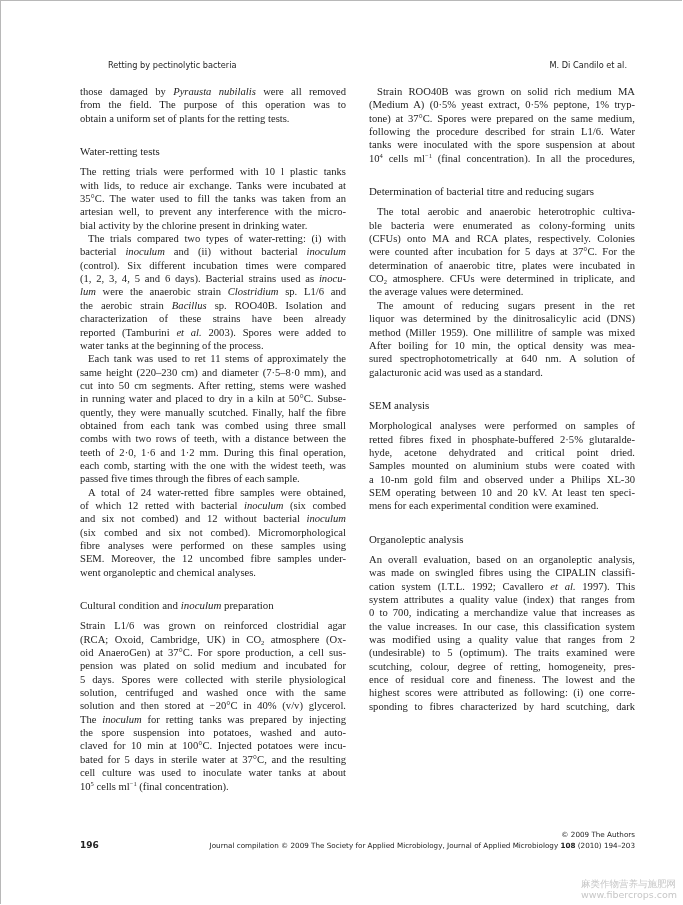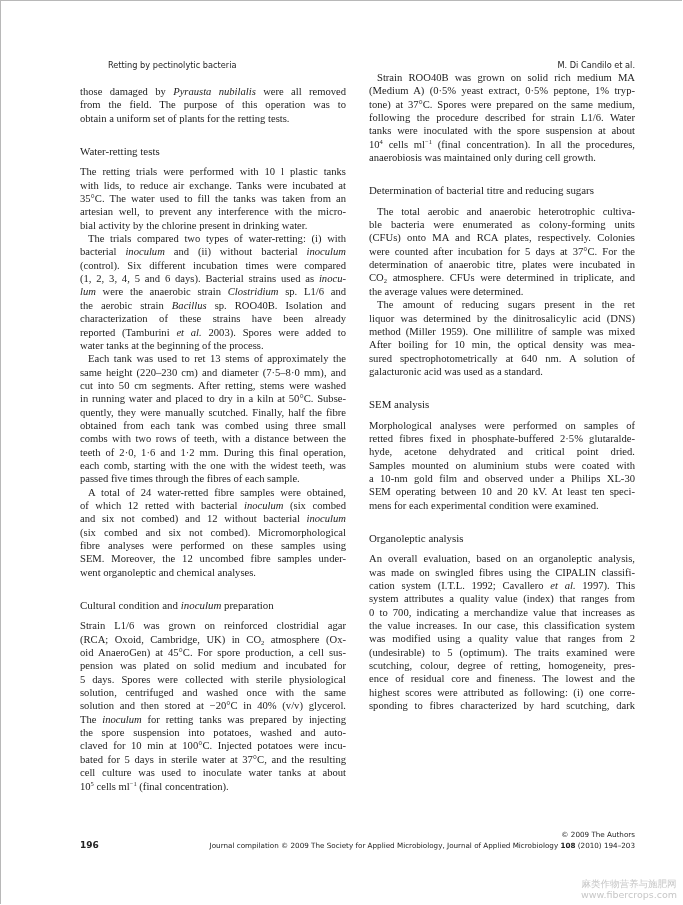--- a/index.html
+++ b/index.html
@@ -1,36 +1,36 @@
 <!DOCTYPE html>
 <html><head>
 <meta charset="utf-8">
 <style>
   html, body { margin:0; padding:0; background:#ffffff; }
   body { width:683px; height:905px; position:relative; overflow:hidden; }
   .frame { position:absolute; left:0; top:0; width:682px; height:904px; border-left:1px solid #b8b8b8; border-top:1px solid #b8b8b8; box-sizing:border-box; }
   .running-head { position:absolute; top:60px; font-family:"DejaVu Sans", sans-serif; font-size:8.2px; color:#222; }
   .rh-left { left:80px;padding-left:28px; }
-  .rh-right { right:48px; }
+  .rh-right { right:56px; }
   .col { position:absolute; width:266px; font-family:"Liberation Serif", serif; font-size:10.6px; color:#1c1c1c; }
   .col-left { left:80px; top:85px; }
-  .col-right { left:369px; top:71px; }
+  .col-right { left:369px; top:85px; }
   .line { height:13.35px; line-height:13.35px; white-space:nowrap; text-align:justify; text-align-last:justify; overflow:hidden; }
   .line.last { text-align-last:left; }
   .line.indent { padding-left:8px; }
   .heading { height:13.35px; line-height:13.35px; font-size:10.9px; white-space:nowrap; }
   .gap-before-heading { height:20px; }
   .gap-after-heading { height:7px; }
   sup { font-size:6.5px; line-height:0; vertical-align:4px; }
   sub { font-size:6.5px; line-height:0; vertical-align:-2px; }
   .footer { position:absolute; font-family:"DejaVu Sans", sans-serif; color:#222;text-align:right; }
   .page-num { left:80px; top:840px; font-size:9px; font-weight:bold; }
   .copyright { right:48px; top:830px; font-size:7.2px; }
   .journal { right:48px; top:841px; font-size:7.2px; }
-  .watermark { position:absolute; right:6px; top:878px; font-family:"DejaVu Sans", sans-serif; color:#c7c7c7; font-size:9.5px; text-align:center; line-height:11px; }
+  .watermark { position:absolute; right:6px; top:878px; font-family:"DejaVu Sans", sans-serif; color:#c7c7c7; font-size:9.5px; text-align:left; line-height:11px; }
 </style>
 </head>
 <body>
 
 <div class="frame"></div>
 
 <div class="running-head rh-left">Retting by pectinolytic bacteria</div>
 <div class="running-head rh-right">M. Di Candilo et al.</div>
 
 <div class="col col-left">
@@ -54,21 +54,21 @@
       <div class="line">bacterial <i>inoculum</i> and (ii) without bacterial <i>inoculum</i></div>
       <div class="line">(control). Six different incubation times were compared</div>
       <div class="line">(1, 2, 3, 4, 5 and 6 days). Bacterial strains used as <i>inocu-</i></div>
       <div class="line"><i>lum</i> were the anaerobic strain <i>Clostridium</i> sp. L1/6 and</div>
       <div class="line">the aerobic strain <i>Bacillus</i> sp. ROO40B. Isolation and</div>
       <div class="line">characterization of these strains have been already</div>
       <div class="line">reported (Tamburini <i>et al.</i> 2003). Spores were added to</div>
       <div class="line last">water tanks at the beginning of the process.</div>
     </div>
   <div>
-      <div class="line indent">Each tank was used to ret 13 stems of approximately the</div>
+      <div class="line indent">Each tank was used to ret 11 stems of approximately the</div>
       <div class="line">same height (220–230 cm) and diameter (7·5–8·0 mm), and</div>
       <div class="line">cut into 50 cm segments. After retting, stems were washed</div>
       <div class="line">in running water and placed to dry in a kiln at 50°C. Subse-</div>
       <div class="line">quently, they were manually scutched. Finally, half the fibre</div>
       <div class="line">obtained from each tank was combed using three small</div>
       <div class="line">combs with two rows of teeth, with a distance between the</div>
       <div class="line">teeth of 2·0, 1·6 and 1·2 mm. During this final operation,</div>
       <div class="line">each comb, starting with the one with the widest teeth, was</div>
       <div class="line last">passed five times through the fibres of each sample.</div>
     </div>
@@ -80,21 +80,21 @@
       <div class="line">fibre analyses were performed on these samples using</div>
       <div class="line">SEM. Moreover, the 12 uncombed fibre samples under-</div>
       <div class="line last">went organoleptic and chemical analyses.</div>
     </div>
   <div class="gap-before-heading"></div>
   <div class="heading">Cultural condition and <i>inoculum</i> preparation</div>
   <div class="gap-after-heading"></div>
   <div>
       <div class="line">Strain L1/6 was grown on reinforced clostridial agar</div>
       <div class="line">(RCA; Oxoid, Cambridge, UK) in CO<sub>2</sub> atmosphere (Ox-</div>
-      <div class="line">oid AnaeroGen) at 45°C. For spore production, a cell sus-</div>
+      <div class="line">oid AnaeroGen) at 37°C. For spore production, a cell sus-</div>
       <div class="line">pension was plated on solid medium and incubated for</div>
       <div class="line">5 days. Spores were collected with sterile physiological</div>
       <div class="line">solution, centrifuged and washed once with the same</div>
       <div class="line">solution and then stored at −20°C in 40% (v/v) glycerol.</div>
       <div class="line">The <i>inoculum</i> for retting tanks was prepared by injecting</div>
       <div class="line">the spore suspension into potatoes, washed and auto-</div>
       <div class="line">claved for 10 min at 100°C. Injected potatoes were incu-</div>
       <div class="line">bated for 5 days in sterile water at 37°C, and the resulting</div>
       <div class="line">cell culture was used to inoculate water tanks at about</div>
       <div class="line last">10<sup>5</sup> cells ml<sup>−1</sup> (final concentration).</div>
@@ -102,21 +102,20 @@
 </div>
 
 <div class="col col-right">
   <div>
       <div class="line indent">Strain ROO40B was grown on solid rich medium MA</div>
       <div class="line">(Medium A) (0·5% yeast extract, 0·5% peptone, 1% tryp-</div>
       <div class="line">tone) at 37°C. Spores were prepared on the same medium,</div>
       <div class="line">following the procedure described for strain L1/6. Water</div>
       <div class="line">tanks were inoculated with the spore suspension at about</div>
       <div class="line">10<sup>4</sup> cells ml<sup>−1</sup> (final concentration). In all the procedures,</div>
-      <div class="line last">anaerobiosis was maintained only during cell growth.</div>
     </div>
   <div class="gap-before-heading"></div>
   <div class="heading">Determination of bacterial titre and reducing sugars</div>
   <div class="gap-after-heading"></div>
   <div>
       <div class="line indent">The total aerobic and anaerobic heterotrophic cultiva-</div>
       <div class="line">ble bacteria were enumerated as colony-forming units</div>
       <div class="line">(CFUs) onto MA and RCA plates, respectively. Colonies</div>
       <div class="line">were counted after incubation for 5 days at 37°C. For the</div>
       <div class="line">determination of anaerobic titre, plates were incubated in</div>

